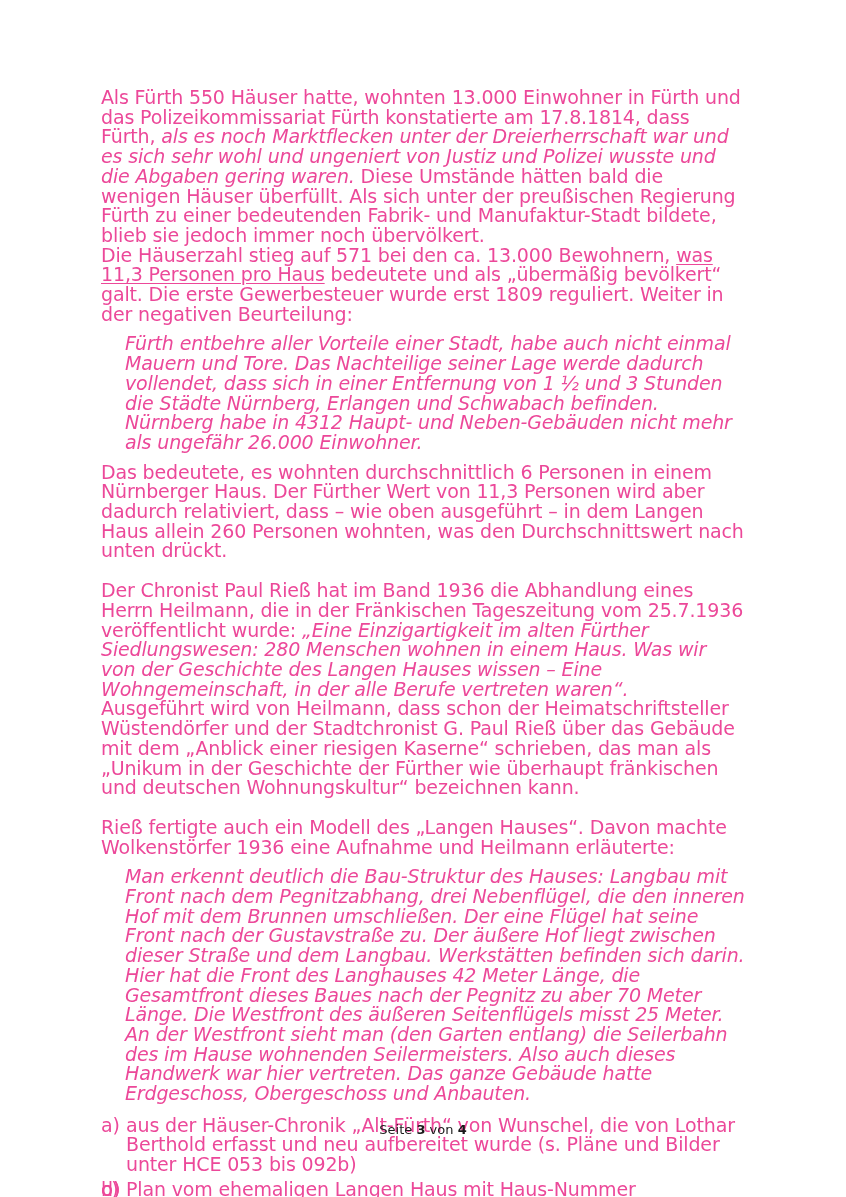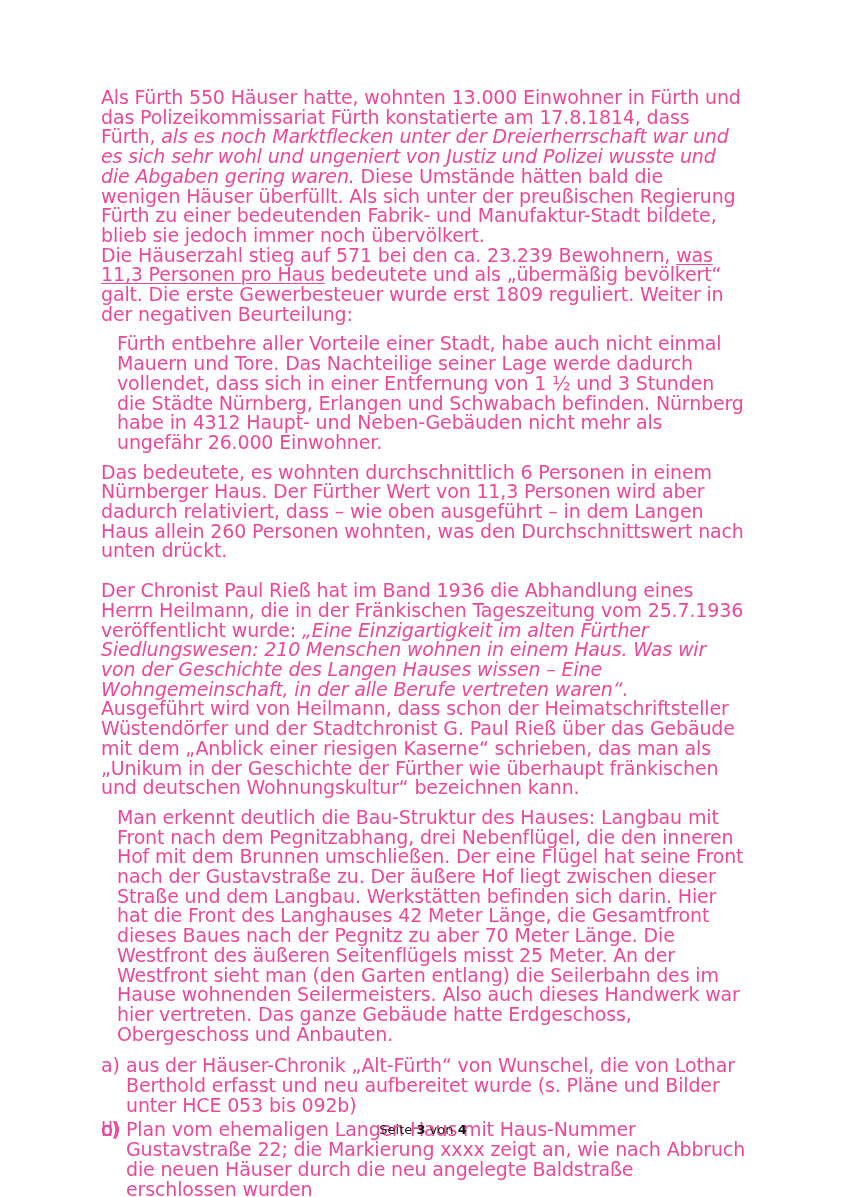--- a/index.html
+++ b/index.html
@@ -8,47 +8,48 @@
       position: absolute; left: 101px; top: 88px; width: 645px;
       font-family: "DejaVu Sans", sans-serif;
       font-size: 19px; line-height: 19.7px; color: #ec4899;
       letter-spacing: -0.15px;
     }
     p { margin: 0; }
     .gap { margin-top: 10px; }
     .gap-lg { margin-top: 20px; }
     em { font-style: italic; }
     u { text-decoration: underline; text-underline-offset: 2px; }
-    .quote { margin: 10px 0 0 16px; }
+    .quote { margin: 10px 0 0 24px; font-style: italic; }
     .list { margin: 8px 0 0 0; padding: 0; list-style: none; }
     .list li { position: relative; padding-left: 25px; margin-top: 5px; }
     .list li:first-child { margin-top: 12px; }
     .list .marker { position: absolute; left: 0; top: 0; }
     .footer {
       position: absolute; left: 0; width: 846px; top: 1122px; text-align: center;
       font-family: "DejaVu Sans", sans-serif; font-size: 13px; color: #1a1a1a;
     }
     .footer b { font-weight: bold; }
   </style>
 </head>
 <body>
 
 <div class="page">
   <p><span>Als Fürth 550 Häuser hatte, wohnten 13.000 Einwohner in Fürth und das Polizeikommissariat Fürth konstatierte am 17.8.1814, dass Fürth, </span><em>als es noch Marktflecken unter der Dreierherrschaft war und es sich sehr wohl und ungeniert von Justiz und Polizei wusste und die Abgaben gering waren.</em><span> Diese Umstände hätten bald die wenigen Häuser überfüllt. Als sich unter der preußischen Regierung Fürth zu einer bedeutenden Fabrik- und Manufaktur-Stadt bildete, blieb sie jedoch immer noch übervölkert.</span></p>
 
-  <p><span>Die Häuserzahl stieg auf 571 bei den ca. 23.239 Bewohnern, </span><u>was 11,3 Personen pro Haus</u><span> bedeutete und als „übermäßig bevölkert“ galt. Die erste Gewerbesteuer wurde erst 1809 reguliert. Weiter in der negativen Beurteilung:</span></p>
+  <p><span>Die Häuserzahl stieg auf 571 bei den ca. 13.000 Bewohnern, </span><u>was 11,3 Personen pro Haus</u><span> bedeutete und als „übermäßig bevölkert“ galt. Die erste Gewerbesteuer wurde erst 1809 reguliert. Weiter in der negativen Beurteilung:</span></p>
 
   <p class="quote">Fürth entbehre aller Vorteile einer Stadt, habe auch nicht einmal Mauern und Tore. Das Nachteilige seiner Lage werde dadurch vollendet, dass sich in einer Entfernung von 1 ½ und 3 Stunden die Städte Nürnberg, Erlangen und Schwabach befinden. Nürnberg habe in 4312 Haupt- und Neben-Gebäuden nicht mehr als ungefähr 26.000 Einwohner.</p>
 
   <p class="gap">Das bedeutete, es wohnten durchschnittlich 6 Personen in einem Nürnberger Haus. Der Fürther Wert von 11,3 Personen wird aber dadurch relativiert, dass – wie oben ausgeführt – in dem Langen Haus allein 260 Personen wohnten, was den Durchschnittswert nach unten drückt.</p>
 
-  <p class="gap-lg"><span>Der Chronist Paul Rieß hat im Band 1936 die Abhandlung eines Herrn Heilmann, die in der Fränkischen Tageszeitung vom 25.7.1936 veröffentlicht wurde: </span><em>„Eine Einzigartigkeit im alten Fürther Siedlungswesen: 210 Menschen wohnen in einem Haus. Was wir von der Geschichte des Langen Hauses wissen – Eine Wohngemeinschaft, in der alle Berufe vertreten waren“.</em></p>
+  <p class="gap-lg"><span>Der Chronist Paul Rieß hat im Band 1936 die Abhandlung eines Herrn Heilmann, die in der Fränkischen Tageszeitung vom 25.7.1936 veröffentlicht wurde: </span><em>„Eine Einzigartigkeit im alten Fürther Siedlungswesen: 280 Menschen wohnen in einem Haus. Was wir von der Geschichte des Langen Hauses wissen – Eine Wohngemeinschaft, in der alle Berufe vertreten waren“.</em></p>
 
   <p>Ausgeführt wird von Heilmann, dass schon der Heimatschriftsteller Wüstendörfer und der Stadtchronist G. Paul Rieß über das Gebäude mit dem „Anblick einer riesigen Kaserne“ schrieben, das man als „Unikum in der Geschichte der Fürther wie überhaupt fränkischen und deutschen Wohnungskultur“ bezeichnen kann.</p>
 
+  <p class="gap-lg">Rieß fertigte auch ein Modell des „Langen Hauses“. Davon machte Wolkenstörfer 1936 eine Aufnahme und Heilmann erläuterte:</p>
 
   <p class="quote">Man erkennt deutlich die Bau-Struktur des Hauses: Langbau mit Front nach dem Pegnitzabhang, drei Nebenflügel, die den inneren Hof mit dem Brunnen umschließen. Der eine Flügel hat seine Front nach der Gustavstraße zu. Der äußere Hof liegt zwischen dieser Straße und dem Langbau. Werkstätten befinden sich darin. Hier hat die Front des Langhauses 42 Meter Länge, die Gesamtfront dieses Baues nach der Pegnitz zu aber 70 Meter Länge. Die Westfront des äußeren Seitenflügels misst 25 Meter. An der Westfront sieht man (den Garten entlang) die Seilerbahn des im Hause wohnenden Seilermeisters. Also auch dieses Handwerk war hier vertreten. Das ganze Gebäude hatte Erdgeschoss, Obergeschoss und Anbauten.</p>
 
 
   <ul class="list">
     <li><span class="marker">a)</span><span>aus der Häuser-Chronik „Alt-Fürth“ von Wunschel, die von Lothar Berthold erfasst und neu aufbereitet wurde (s. Pläne und Bilder unter HCE 053 bis 092b)</span></li>
     <li><span class="marker">b)</span></li>
     <li><span class="marker">c)</span></li>
     <li><span class="marker">d)</span><span>Plan vom ehemaligen Langen Haus mit Haus-Nummer Gustavstraße 22; die Markierung xxxx zeigt an, wie nach Abbruch die neuen Häuser durch die neu angelegte Baldstraße erschlossen wurden</span></li>
   </ul>

